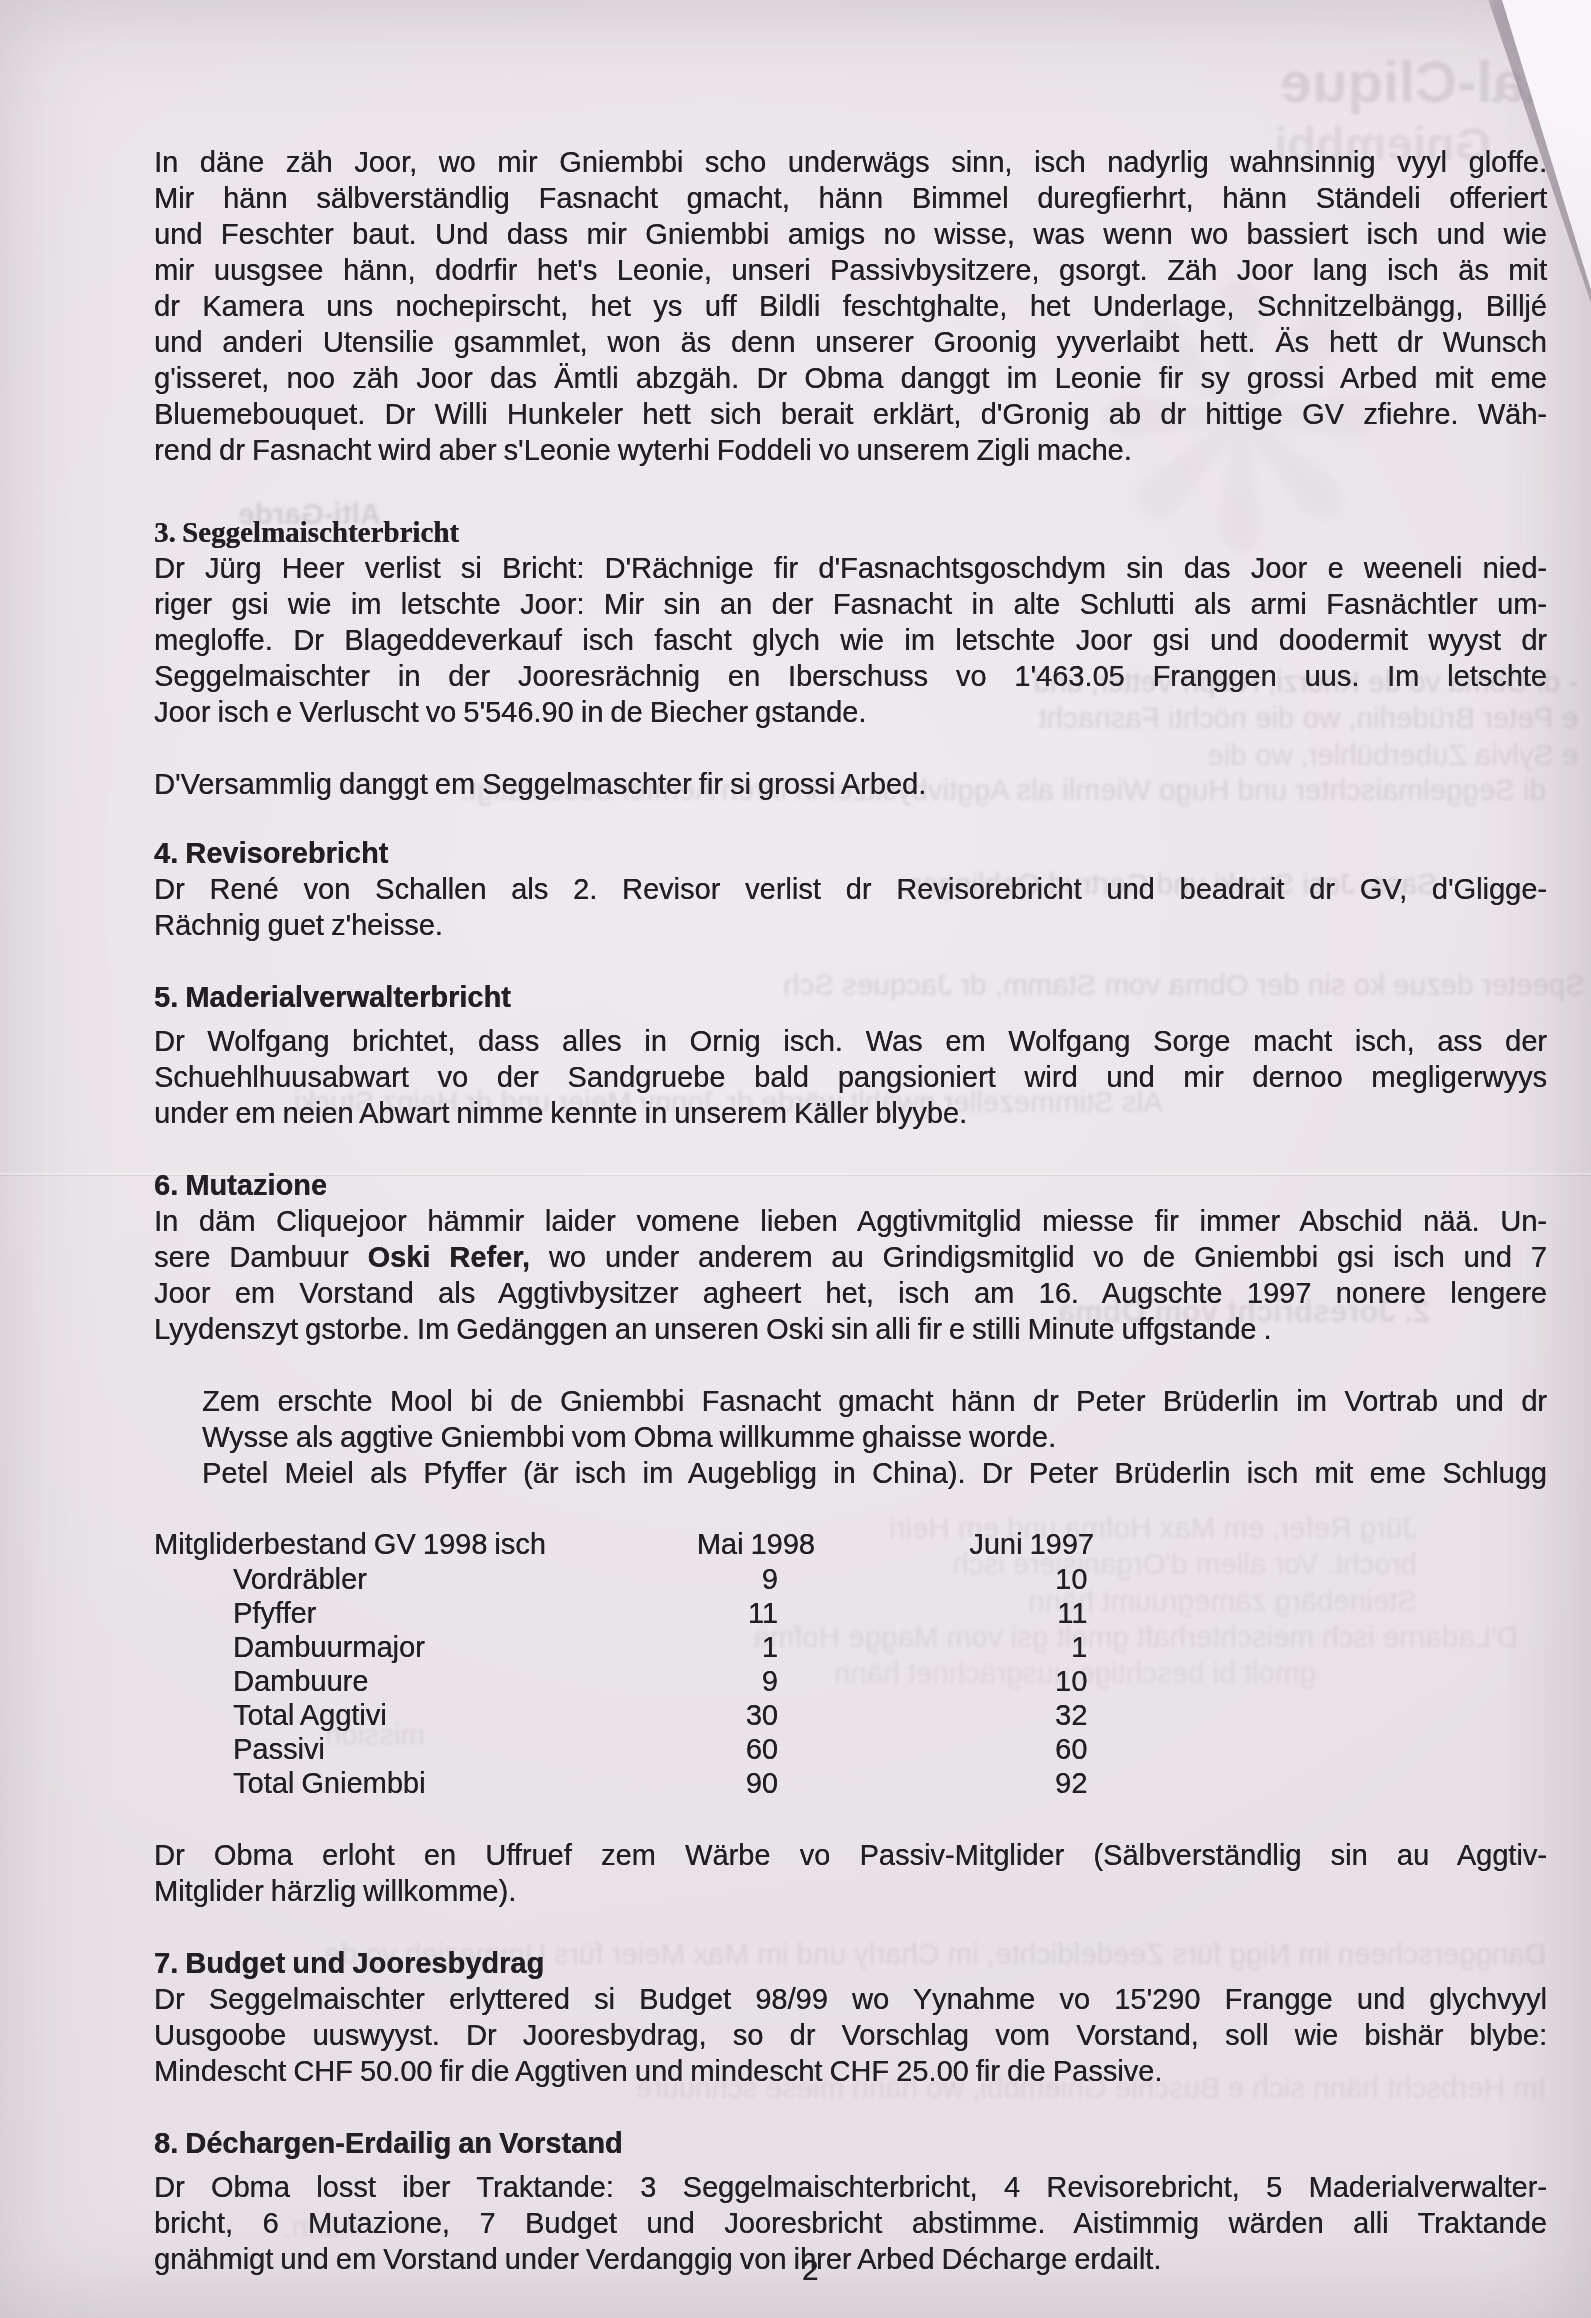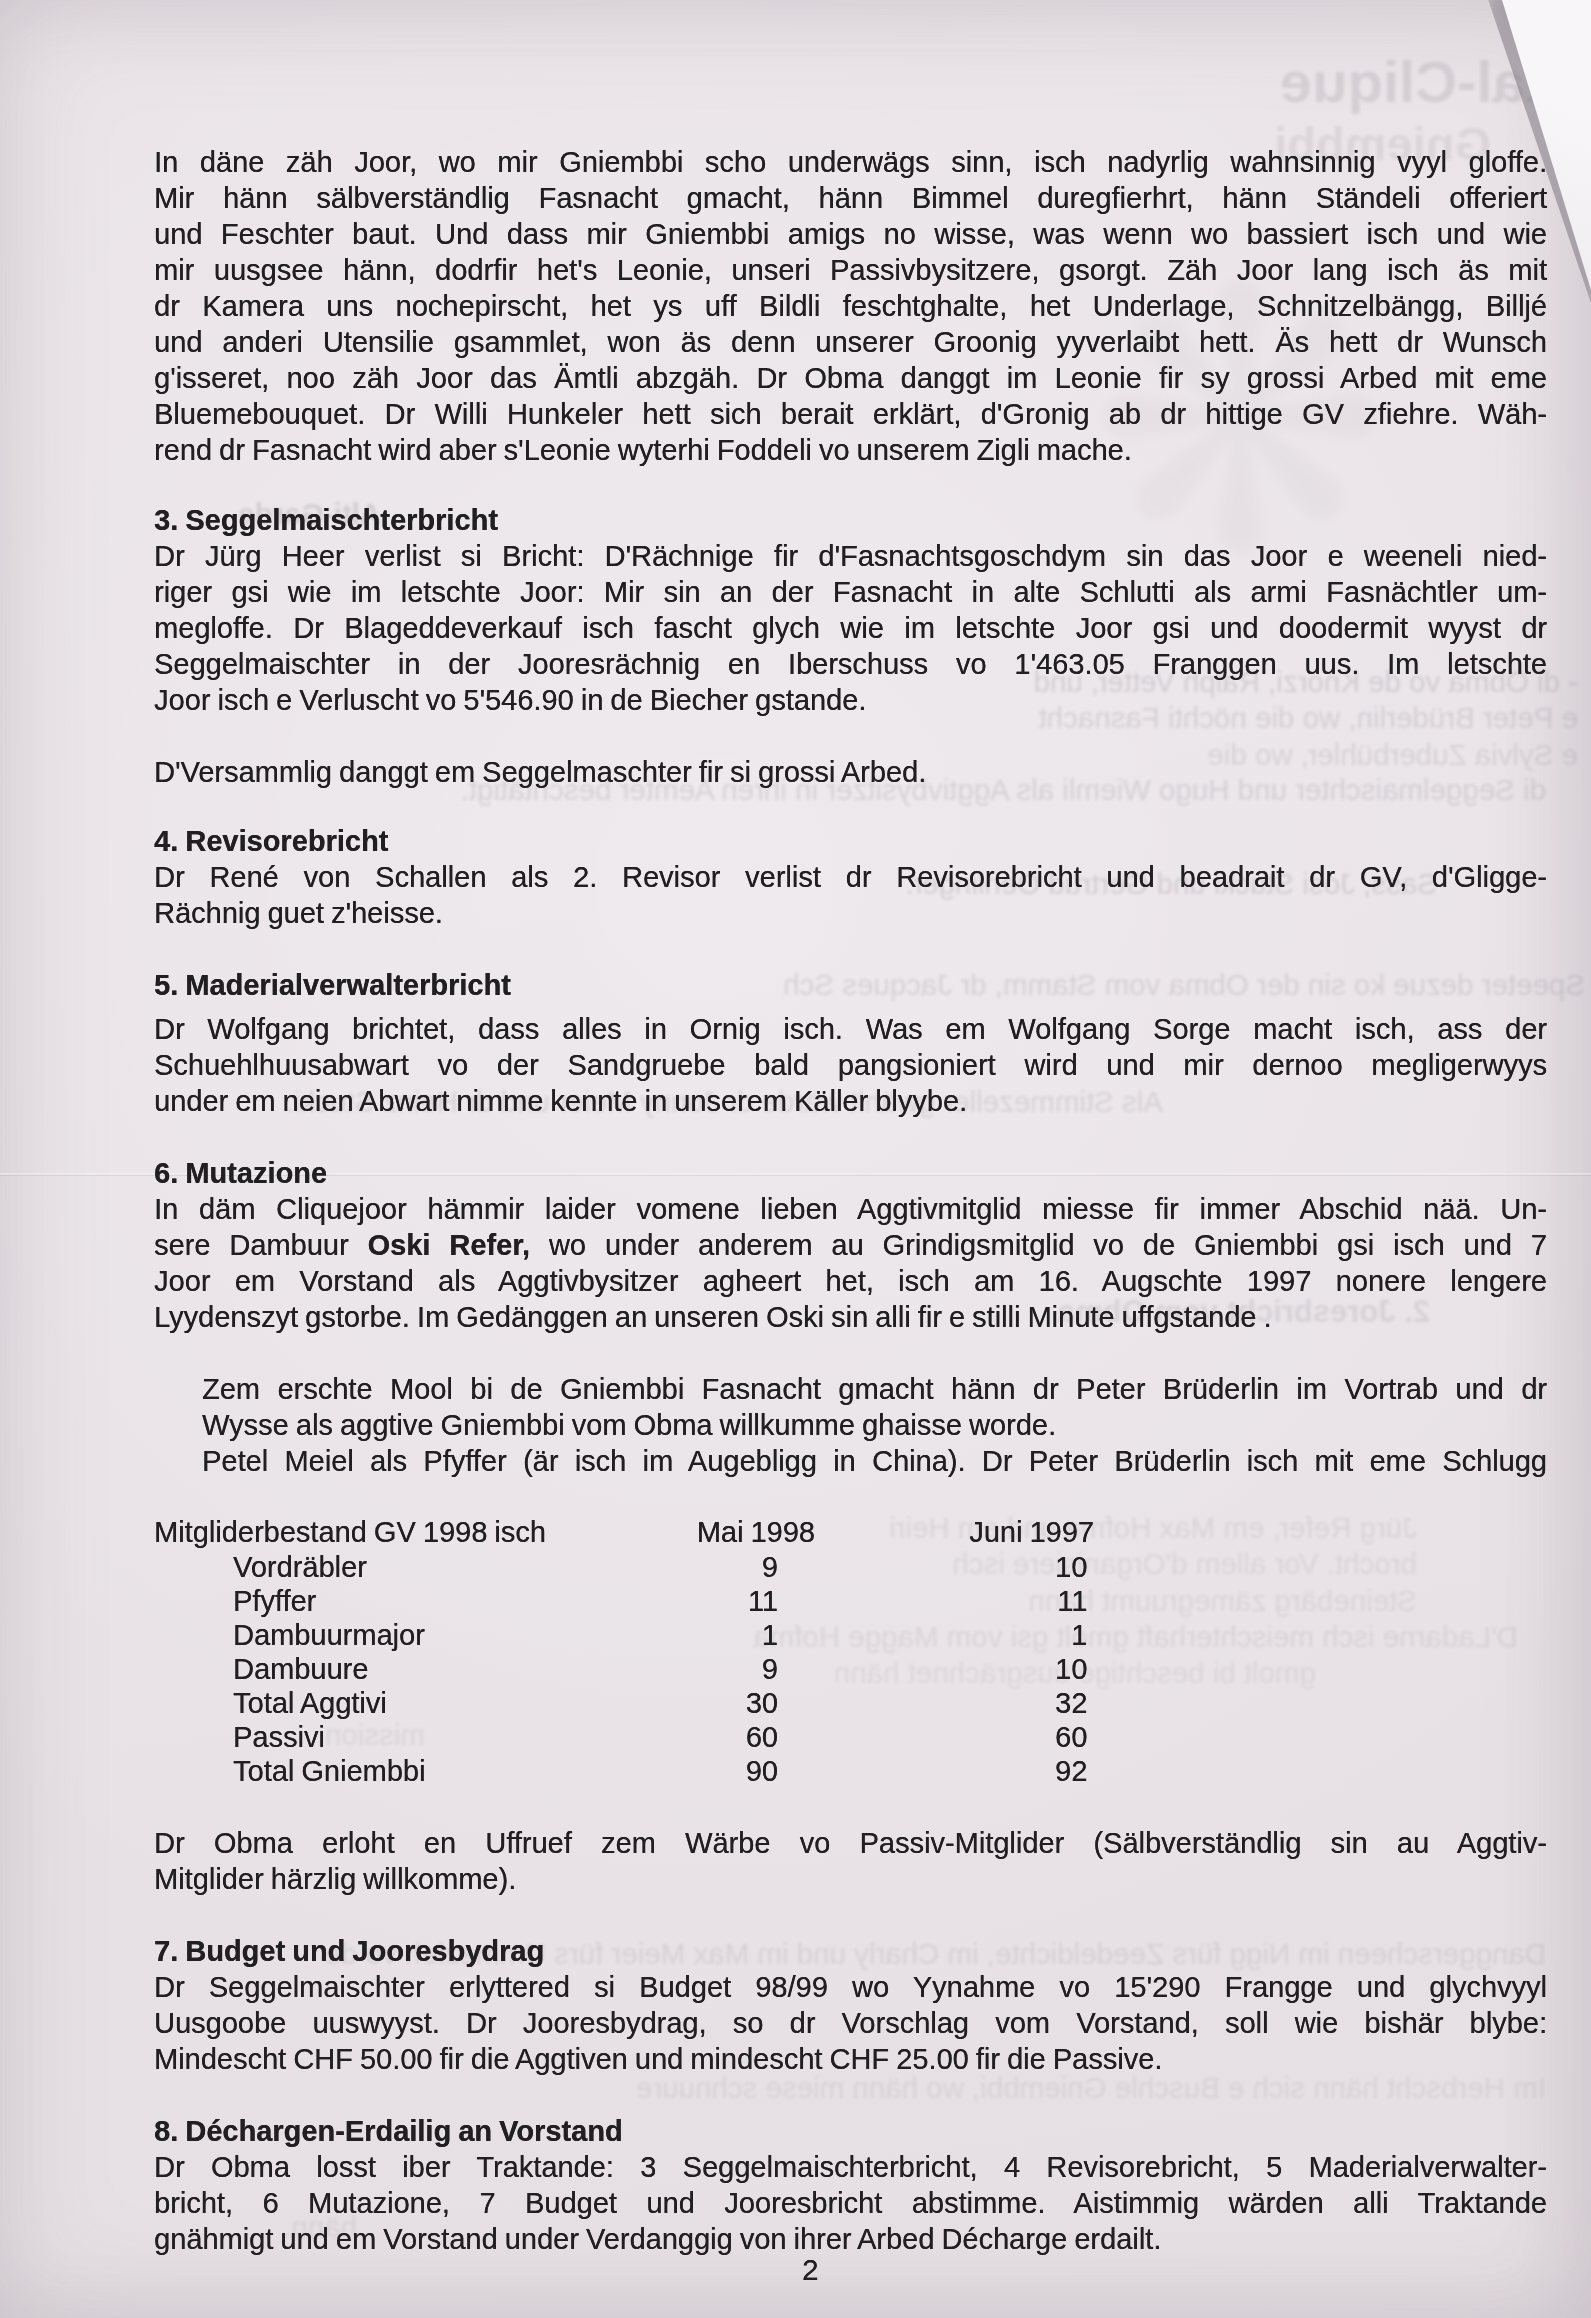--- a/index.html
+++ b/index.html
@@ -110,21 +110,21 @@
         <div class="ln">In däne zäh Joor, wo mir Gniembbi scho underwägs sinn, isch nadyrlig wahnsinnig vyyl gloffe.</div>
         <div class="ln">Mir hänn sälbverständlig Fasnacht gmacht, hänn Bimmel duregfierhrt, hänn Ständeli offeriert</div>
         <div class="ln">und Feschter baut. Und dass mir Gniembbi amigs no wisse, was wenn wo bassiert isch und wie</div>
         <div class="ln">mir uusgsee hänn, dodrfir het's Leonie, unseri Passivbysitzere, gsorgt. Zäh Joor lang isch äs mit</div>
         <div class="ln">dr Kamera uns nochepirscht, het ys uff Bildli feschtghalte, het Underlage, Schnitzelbängg, Billjé</div>
         <div class="ln">und anderi Utensilie gsammlet, won äs denn unserer Groonig yyverlaibt hett. Äs hett dr Wunsch</div>
         <div class="ln">g'isseret, noo zäh Joor das Ämtli abzgäh. Dr Obma danggt im Leonie fir sy grossi Arbed mit eme</div>
         <div class="ln">Bluemebouquet. Dr Willi Hunkeler hett sich berait erklärt, d'Gronig ab dr hittige GV zfiehre. Wäh-</div>
         <div class="ln last">rend dr Fasnacht wird aber s'Leonie wyterhi Foddeli vo unserem Zigli mache.</div>
       </div>
-      <div class="heading" style="margin-top: 34px;">3. Seggelmaischterbricht</div>
+      <div class="heading" style="margin-top: 46px; font-family: Liberation Serif, serif;">3. Seggelmaischterbricht</div>
       <div class="para" style="margin-top: 0px;">
         <div class="ln">Dr Jürg Heer verlist si Bricht: D'Rächnige fir d'Fasnachtsgoschdym sin das Joor e weeneli nied-</div>
         <div class="ln">riger gsi wie im letschte Joor: Mir sin an der Fasnacht in alte Schlutti als armi Fasnächtler um-</div>
         <div class="ln">megloffe. Dr Blageddeverkauf isch fascht glych wie im letschte Joor gsi und doodermit wyyst dr</div>
         <div class="ln">Seggelmaischter in der Jooresrächnig en Iberschuss vo 1'463.05 Franggen uus. Im letschte</div>
         <div class="ln last">Joor isch e Verluscht vo 5'546.90 in de Biecher gstande.</div>
       </div>
       <div class="para" style="margin-top: 36px;">
         <div class="ln last">D'Versammlig danggt em Seggelmaschter fir si grossi Arbed.</div>
       </div>
@@ -197,21 +197,21 @@
         <div class="ln">Dr Obma erloht en Uffruef zem Wärbe vo Passiv-Mitglider (Sälbverständlig sin au Aggtiv-</div>
         <div class="ln last">Mitglider härzlig willkomme).</div>
       </div>
       <div class="heading" style="margin-top: 36px;">7. Budget und Jooresbydrag</div>
       <div class="para" style="margin-top: 0px;">
         <div class="ln">Dr Seggelmaischter erlyttered si Budget 98/99 wo Yynahme vo 15'290 Frangge und glychvyyl</div>
         <div class="ln">Uusgoobe uuswyyst. Dr Jooresbydrag, so dr Vorschlag vom Vorstand, soll wie bishär blybe:</div>
         <div class="ln last">Mindescht CHF 50.00 fir die Aggtiven und mindescht CHF 25.00 fir die Passive.</div>
       </div>
       <div class="heading" style="margin-top: 36px;">8. Déchargen-Erdailig an Vorstand</div>
-      <div class="para" style="margin-top: 0px;">
+      <div class="para" style="margin-top: 8px;">
         <div class="ln">Dr Obma losst iber Traktande: 3 Seggelmaischterbricht, 4 Revisorebricht, 5 Maderialverwalter-</div>
         <div class="ln">bricht, 6 Mutazione, 7 Budget und Jooresbricht abstimme. Aistimmig wärden alli Traktande</div>
         <div class="ln last">gnähmigt und em Vorstand under Verdanggig von ihrer Arbed Décharge erdailt.</div>
       </div>
     </div>
   <div class="page-number">2</div>
 </div>
 
 
 </body></html>

